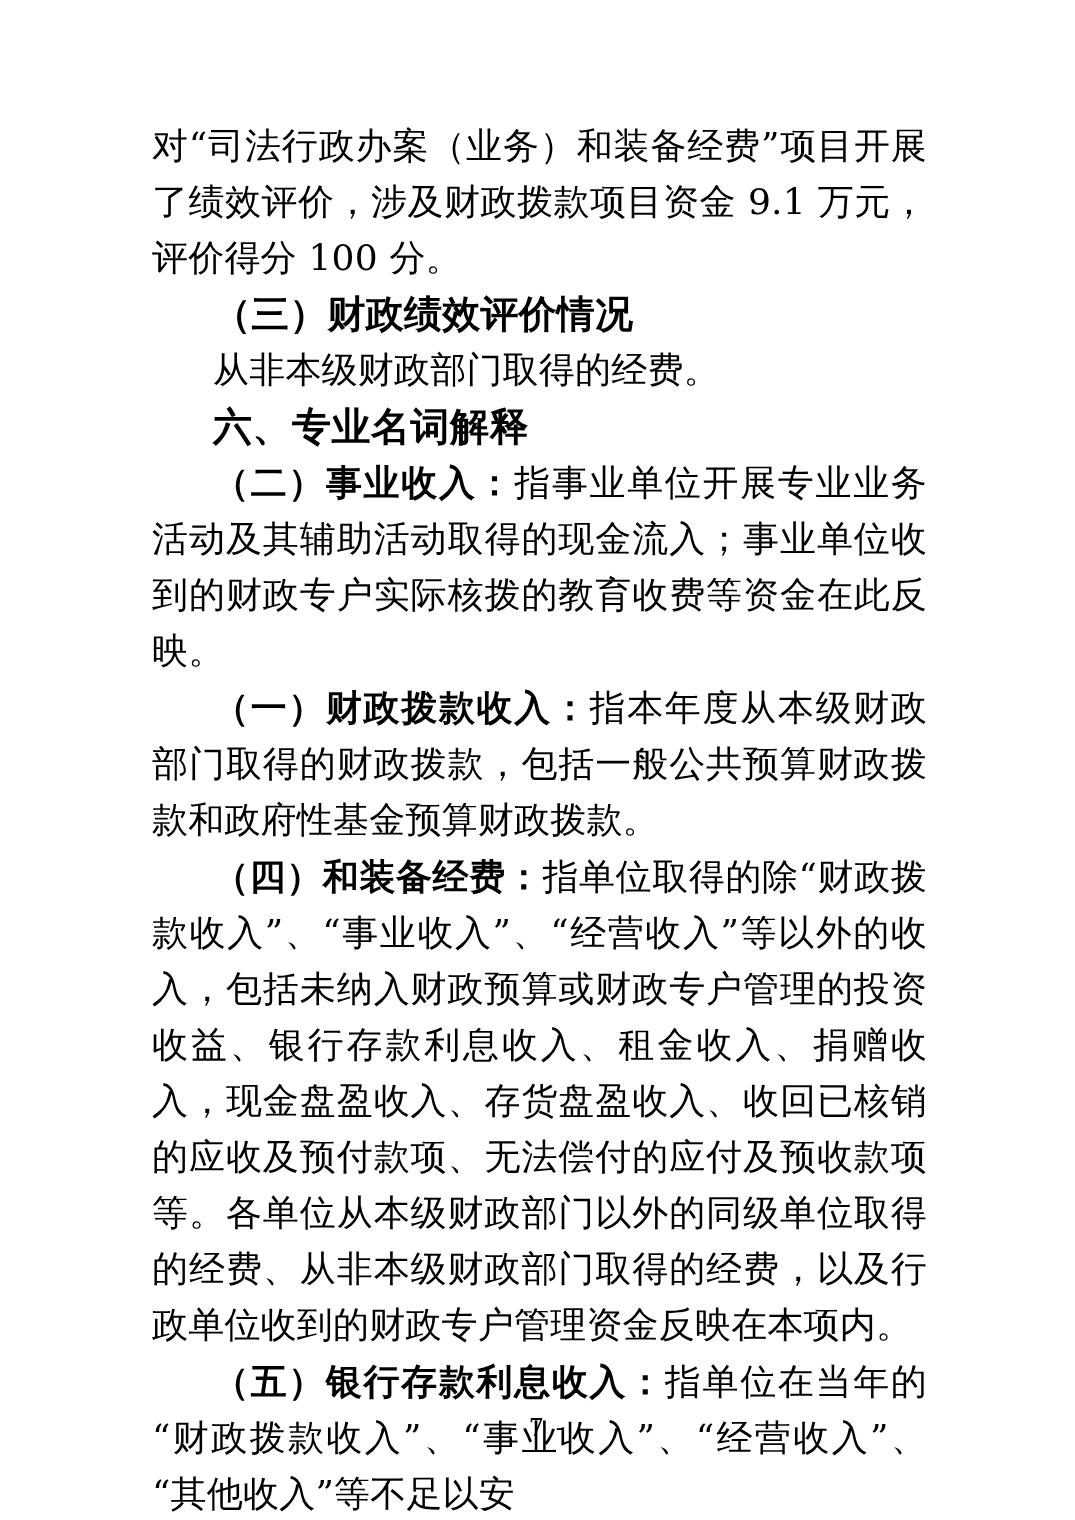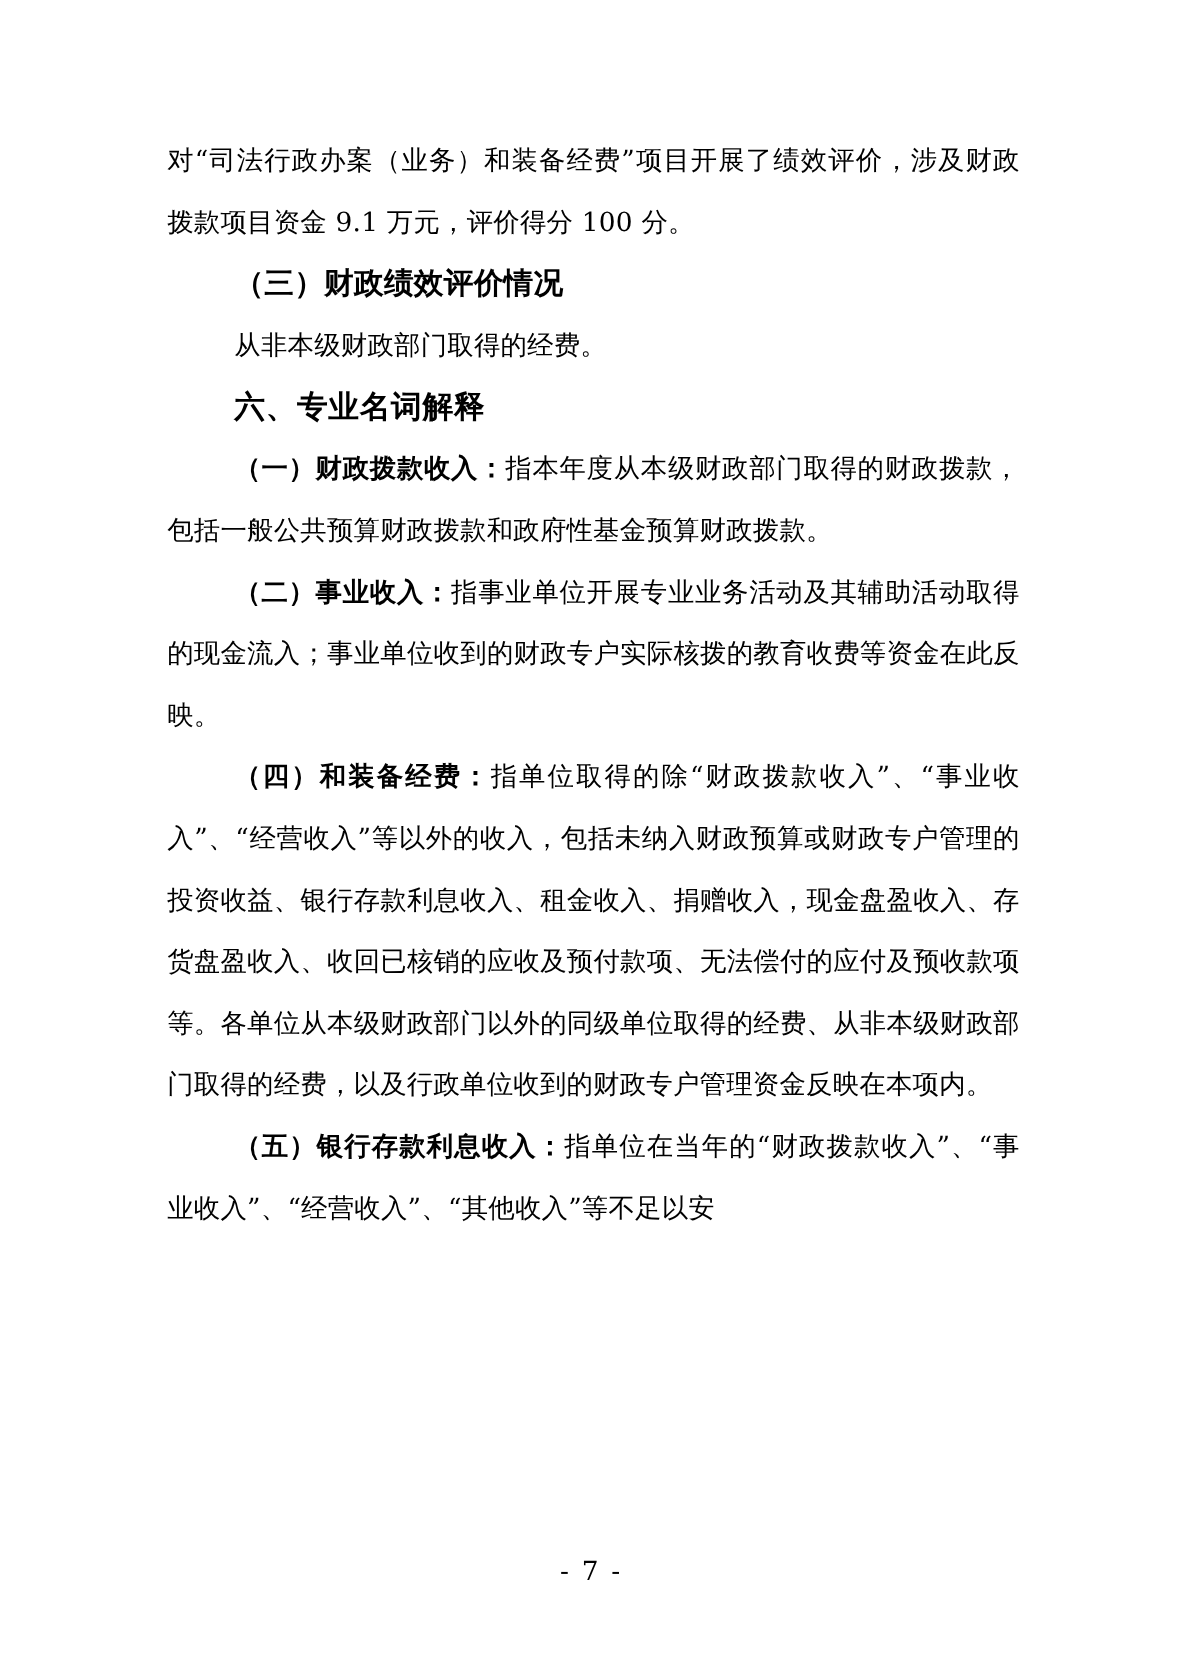--- a/index.html
+++ b/index.html
@@ -22,40 +22,40 @@
     width: 1075px;
     height: 1520px;
     box-sizing: border-box;
     padding: 118px 148px 0 152px;
   }
   .doc-body {
     width: 775px;
   }
   p.para {
     margin: 0;
-    font-size: 24px;
+    font-size: 36px;
     line-height: 56px;
     text-align: justify;
     text-justify: inter-ideograph;
     letter-spacing: 0.2px;
   }
   p.para.indent {
     text-indent: 61px;
   }
   p.heading {
     margin: 0;
-    font-size: 28px;
+    font-size: 39px;
     line-height: 56px;
     font-weight: bold;
     text-indent: 61px;
     letter-spacing: 0.5px;
   }
   p.subheading {
     margin: 0;
-    font-size: 27px;
+    font-size: 38px;
     line-height: 56px;
     text-align: justify;
     text-justify: inter-ideograph;
     text-indent: 61px;
     letter-spacing: 0.2px;
   }
   .bold {
     font-weight: bold;
   }
   .footer {
@@ -77,23 +77,23 @@
   <div class="doc-body">
 
     <p class="para"><span>对“司法行政办案（业务）和装备经费”项目开展了绩效评价，涉及财政拨款项目资金 9.1 万元，评价得分 100 分。</span></p>
 
     <p class="subheading"><span class="bold">（三）财政绩效评价情况</span></p>
 
     <p class="para indent"><span>从非本级财政部门取得的经费。</span></p>
 
     <p class="heading"><span>六、专业名词解释</span></p>
 
+    <p class="para indent"><span class="bold">（二）事业收入：</span><span>指事业单位开展专业业务活动及其辅助活动取得的现金流入；事业单位收到的财政专户实际核拨的教育收费等资金在此反映。</span></p>
+
     <p class="para indent"><span class="bold">（一）财政拨款收入：</span><span>指本年度从本级财政部门取得的财政拨款，包括一般公共预算财政拨款和政府性基金预算财政拨款。</span></p>
-
-    <p class="para indent"><span class="bold">（二）事业收入：</span><span>指事业单位开展专业业务活动及其辅助活动取得的现金流入；事业单位收到的财政专户实际核拨的教育收费等资金在此反映。</span></p>
 
 
     <p class="para indent"><span class="bold">（四）和装备经费：</span><span>指单位取得的除“财政拨款收入”、“事业收入”、“经营收入”等以外的收入，包括未纳入财政预算或财政专户管理的投资收益、银行存款利息收入、租金收入、捐赠收入，现金盘盈收入、存货盘盈收入、收回已核销的应收及预付款项、无法偿付的应付及预收款项等。各单位从本级财政部门以外的同级单位取得的经费、从非本级财政部门取得的经费，以及行政单位收到的财政专户管理资金反映在本项内。</span></p>
 
     <p class="para indent"><span class="bold">（五）银行存款利息收入：</span><span>指单位在当年的“财政拨款收入”、“事业收入”、“经营收入”、“其他收入”等不足以安</span></p>
 
   </div>
 
   <div class="footer">- 7 -</div>
 </div>

